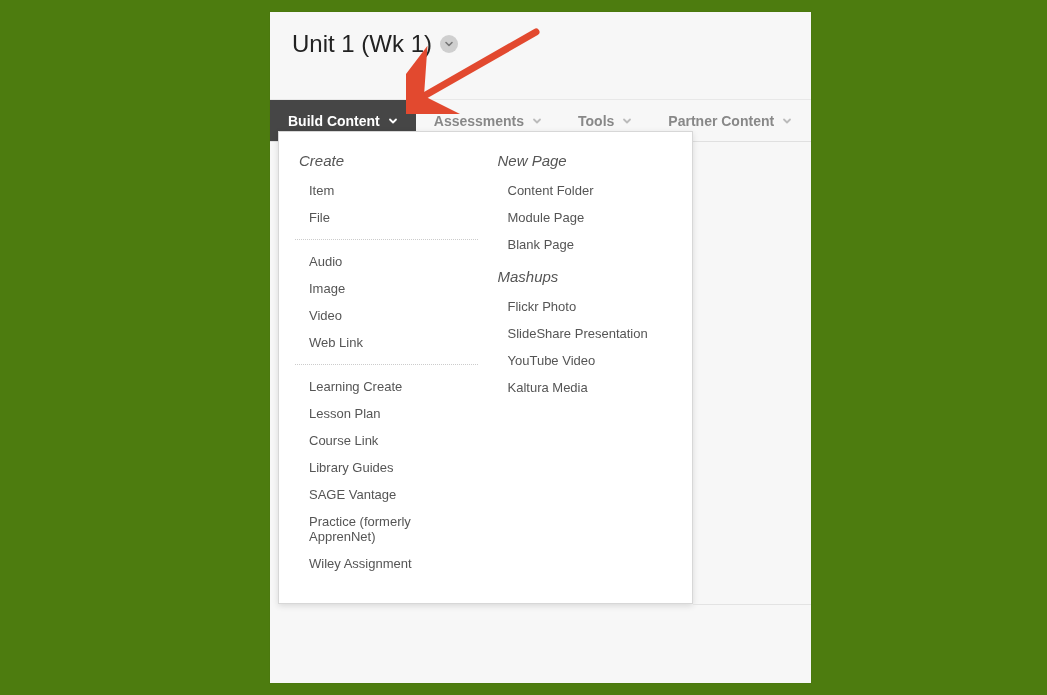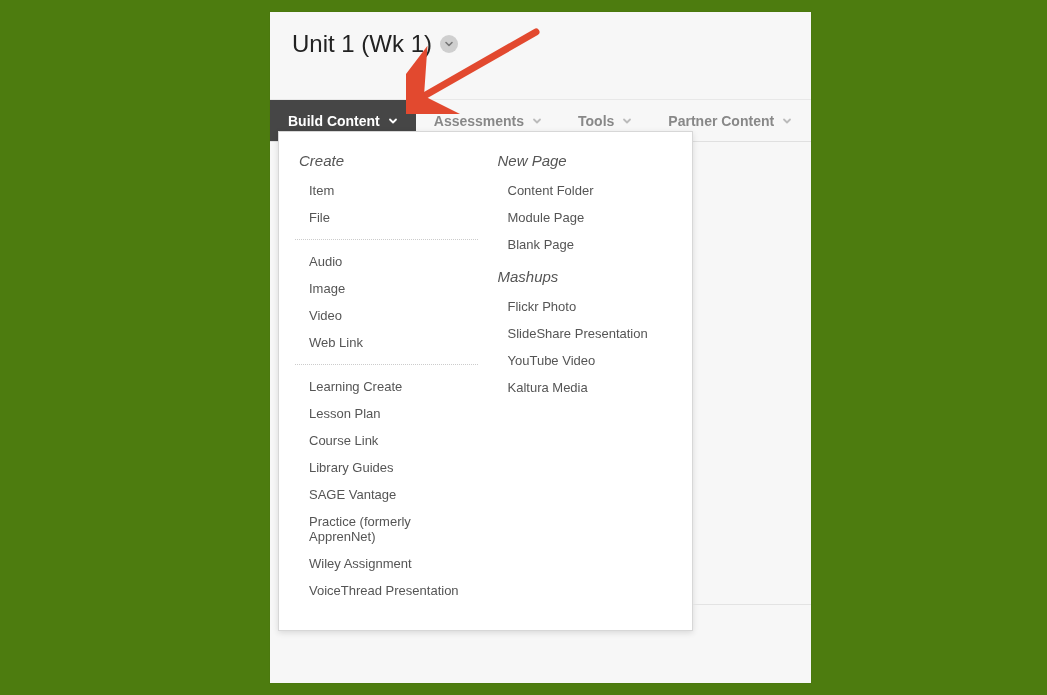--- a/index.html
+++ b/index.html
@@ -227,21 +227,20 @@
         </ul>
 
         <ul>
           <li>Learning Create</li>
           <li>Lesson Plan</li>
           <li>Course Link</li>
           <li>Library Guides</li>
           <li>SAGE Vantage</li>
           <li>Practice (formerly ApprenNet)</li>
           <li>Wiley Assignment</li>
-          <li>VoiceThread Presentation</li>
         </ul>
       </div>
 
       <div class="col right">
         <h4>New Page</h4>
         <ul>
           <li>Content Folder</li>
           <li>Module Page</li>
           <li>Blank Page</li>
         </ul>

